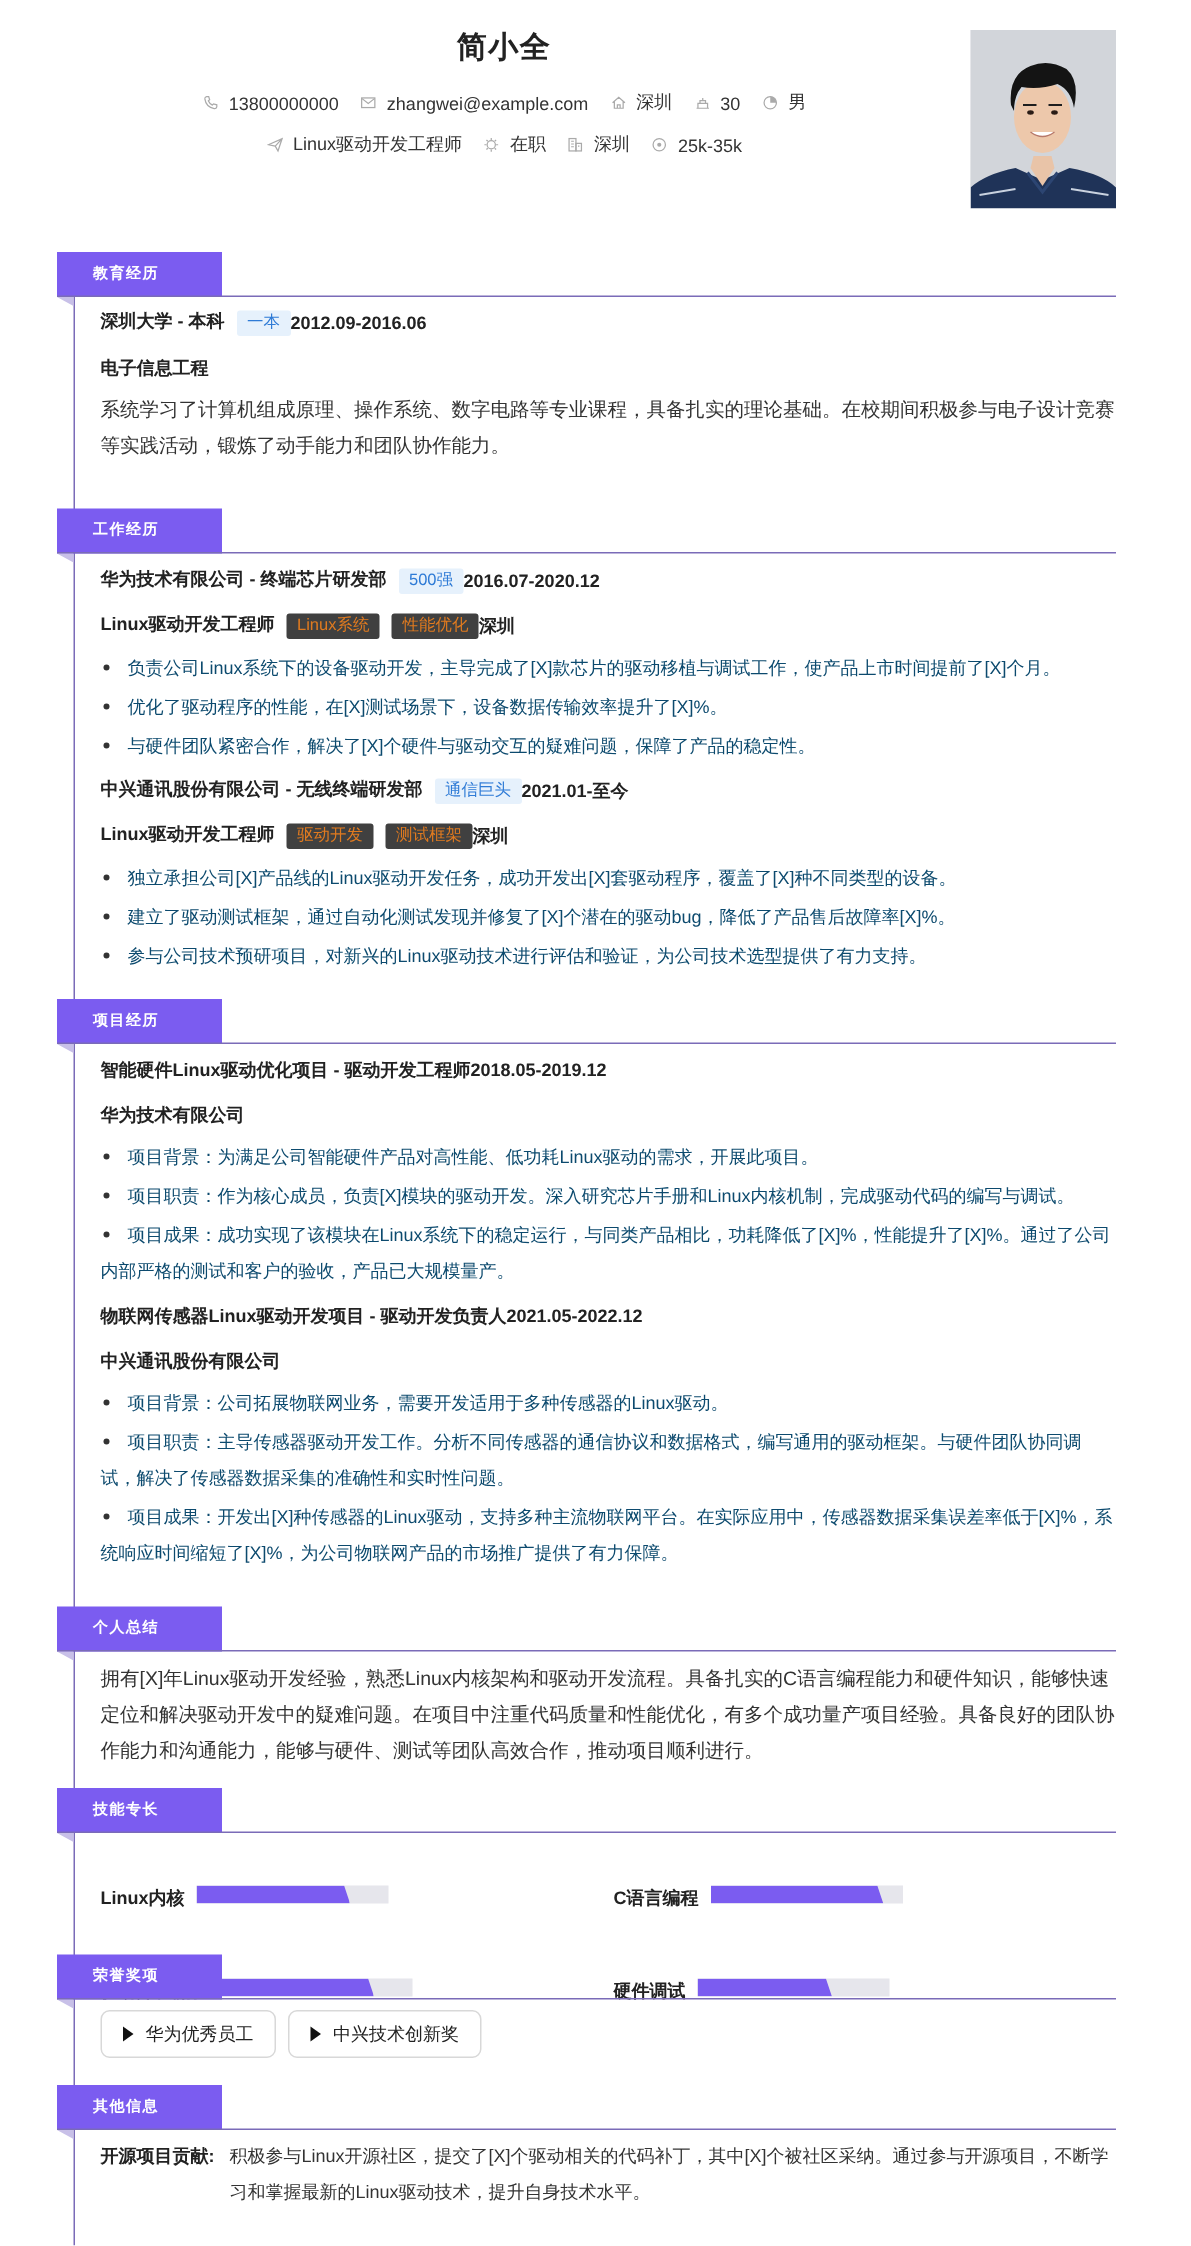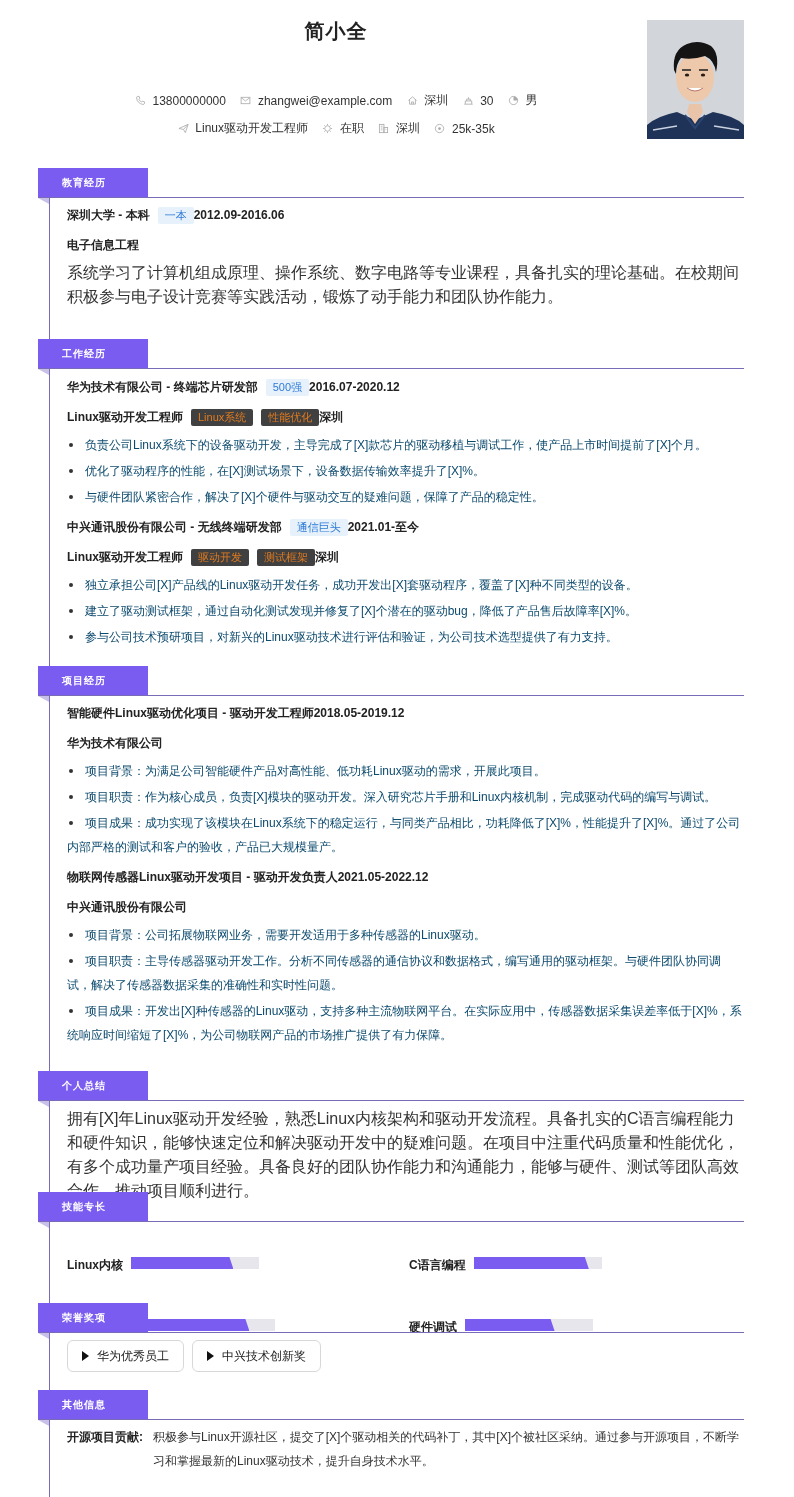--- a/index.html
+++ b/index.html
@@ -1,21 +1,21 @@
 <!DOCTYPE html>
 <html><head>
 <meta charset="utf-8">
 <style>
   * { box-sizing: border-box; margin: 0; padding: 0; }
   html, body { width: 794px; background: #fff; }
   body { font-family: "Liberation Sans", "DejaVu Sans", sans-serif; color: #222; font-size: 12px; position: relative; height: 1497px; overflow: hidden; }
 
   .header { position: relative; height: 150px; }
   .name { position: absolute; top: 18px; left: 0; width: 672px; text-align: center; font-size: 20px; font-weight: bold; color: #222; letter-spacing: 1px; }
-  .info-row { position: absolute; left: 0; width: 672px; display: flex; justify-content: center; align-items: center; gap: 14px; font-size: 12px; color: #333; margin-top: 32px; }
+  .info-row { position: absolute; left: 0; width: 672px; display: flex; justify-content: center; align-items: center; gap: 14px; font-size: 12px; color: #333; }
   .info-row.r1 { top: 60px; }
   .info-row.r2 { top: 88px; }
   .info-item { display: flex; align-items: center; gap: 6px; }
   .ico { width: 12px; height: 12px; color: #aaa; display: inline-flex; align-items: center; justify-content: center; }
   .ico svg { width: 11px; height: 11px; }
   .photo { position: absolute; left: 647px; top: 20px; width: 97px; height: 119px; background: linear-gradient(180deg, #d3d6db 0%, #cfd2d8 60%, #c8ccd2 100%); overflow: hidden; }
 
   .timeline { position: absolute; left: 49px; top: 198px; width: 1px; height: 1299px; background: #7a6bb8; }
 
   .section { position: absolute; left: 38px; width: 706px; }
@@ -24,21 +24,21 @@
   .sec-tag::after { content: ""; position: absolute; left: 0; bottom: -6px; width: 0; height: 0; border-top: 6px solid #c8c0e8; border-left: 11px solid transparent; }
   .sec-line { position: absolute; left: 0; right: 0; top: 29px; height: 1px; background: #7a6bb8; }
 
   .content { position: absolute; left: 29px; right: 0; }
   .row { display: flex; justify-content: flex-start; align-items: center; height: 20px; }
   .bold { font-weight: bold; font-size: 12px; color: #222; }
   .date { font-weight: bold; font-size: 12px; color: #222; }
   .badge { display: inline-block; font-size: 11px; padding: 1px 7px; margin-left: 8px; border-radius: 2px; font-weight: normal; line-height: 15px; }
   .badge.blue { background: #e6f1fc; color: #2f7bd6; }
   .badge.orange { background: #404040; color: #e07a1f; }
-  .para { font-size: 16px; line-height: 24px; color: #333; }
+  .para { font-size: 13px; line-height: 24px; color: #333; }
   ul.bullets { list-style: none; }
   ul.bullets li { position: relative; padding-left: 18px; font-size: 12px; line-height: 24px; color: #0c4a6e; margin-bottom: 2px; }
   ul.bullets li::before { content: ""; position: absolute; left: 2px; top: 10px; width: 4px; height: 4px; border-radius: 50%; background: #333; }
   ul.bullets li.hang { padding-left: 0; text-indent: 18px; }
   ul.bullets li.hang::before { left: 2px; }
 
   .skills { display: grid; grid-template-columns: 342px 342px; row-gap: 14px; }
   .skill { display: flex; height: 20px; gap: 8px; margin-top: 28px; }
   .skill-label { font-size: 12px; font-weight: bold; color: #222; white-space: nowrap; }
   .bar { position: relative; width: 128px; height: 12px; background: #e6e6ec; overflow: hidden; }

